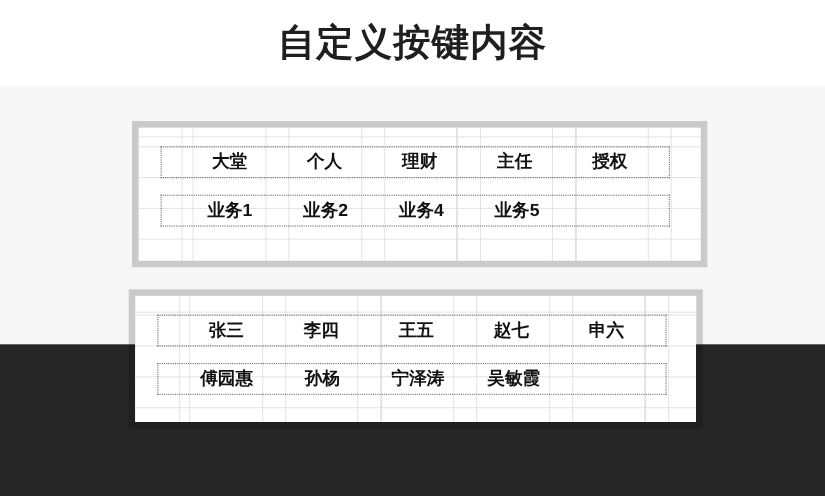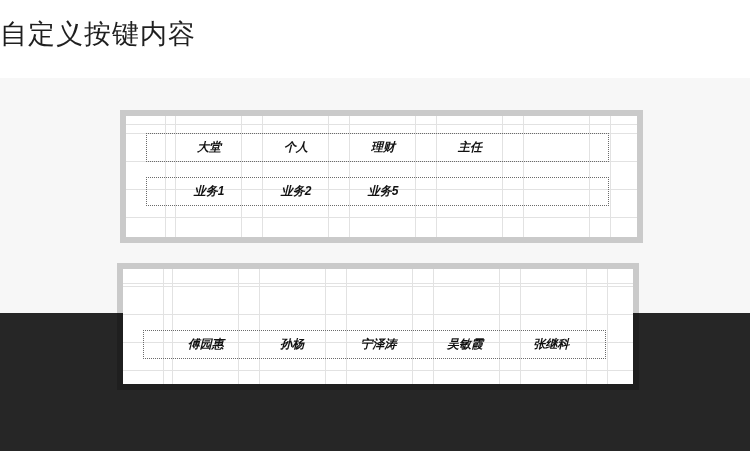--- a/index.html
+++ b/index.html
@@ -5,21 +5,21 @@
   html,body{margin:0;padding:0;}
   body{
     width:750px;height:451px;position:relative;overflow:hidden;
     background:#ffffff;
     font-family:"Liberation Sans","DejaVu Sans",sans-serif;
   }
   .band-light{position:absolute;left:0;top:78px;width:750px;height:235px;background:#f7f7f7;}
   .band-dark{position:absolute;left:0;top:313px;width:750px;height:138px;background:#262626;}
   .title{
     position:absolute;left:0;top:16px;width:750px;margin:0;
-    text-align:left;font-size:27px;font-weight:400;color:#1f1f1f;letter-spacing:1px;
+    text-align:center;font-size:34px;font-weight:700;color:#1f1f1f;letter-spacing:1px;
   }
   .panel{
     position:absolute;
     border:6px solid rgba(0,0,0,0.18);
     background-clip:padding-box;
     background-color:#ffffff;
     background-image:
       repeating-linear-gradient(to bottom,#e2e2e2 0 1px,transparent 1px 28px),
       repeating-linear-gradient(to right,#e2e2e2 0 1px,transparent 1px 66px,#e2e2e2 66px 67px,transparent 67px 87px);
     background-position:0 17px,49px 0;
@@ -29,46 +29,54 @@
   .row-box{
     position:absolute;left:20px;width:463px;height:29px;
     box-sizing:border-box;border:1px dotted #6b6b6b;
     display:flex;align-items:stretch;padding-left:29px;
   }
   .row-a{top:17px;}
   .row-b{top:61px;}
   .key{
     width:66px;margin-right:21px;
     display:flex;align-items:center;justify-content:center;
-    font-size:12px;font-weight:700;color:#111111;white-space:nowrap;font-style:italic;
+    font-size:16px;font-weight:700;color:#111111;white-space:nowrap;
   }
 </style>
 </head>
 <body>
 
 <div class="band-light"></div>
 <div class="band-dark"></div>
 
 <h1 class="title">自定义按键内容</h1>
 
 <section class="panel panel-1">
   <div class="row-box row-a">
     <div class="key">大堂</div>
     <div class="key">个人</div>
     <div class="key">理财</div>
     <div class="key">主任</div>
+    <div class="key">授权</div>
   </div>
   <div class="row-box row-b">
     <div class="key">业务1</div>
     <div class="key">业务2</div>
+    <div class="key">业务4</div>
     <div class="key">业务5</div>
   </div>
 </section>
 
 <section class="panel panel-2">
+  <div class="row-box row-a">
+    <div class="key">张三</div>
+    <div class="key">李四</div>
+    <div class="key">王五</div>
+    <div class="key">赵七</div>
+    <div class="key">申六</div>
+  </div>
   <div class="row-box row-b">
     <div class="key">傅园惠</div>
     <div class="key">孙杨</div>
     <div class="key">宁泽涛</div>
     <div class="key">吴敏霞</div>
-    <div class="key">张继科</div>
   </div>
 </section>
 
 </body></html>

